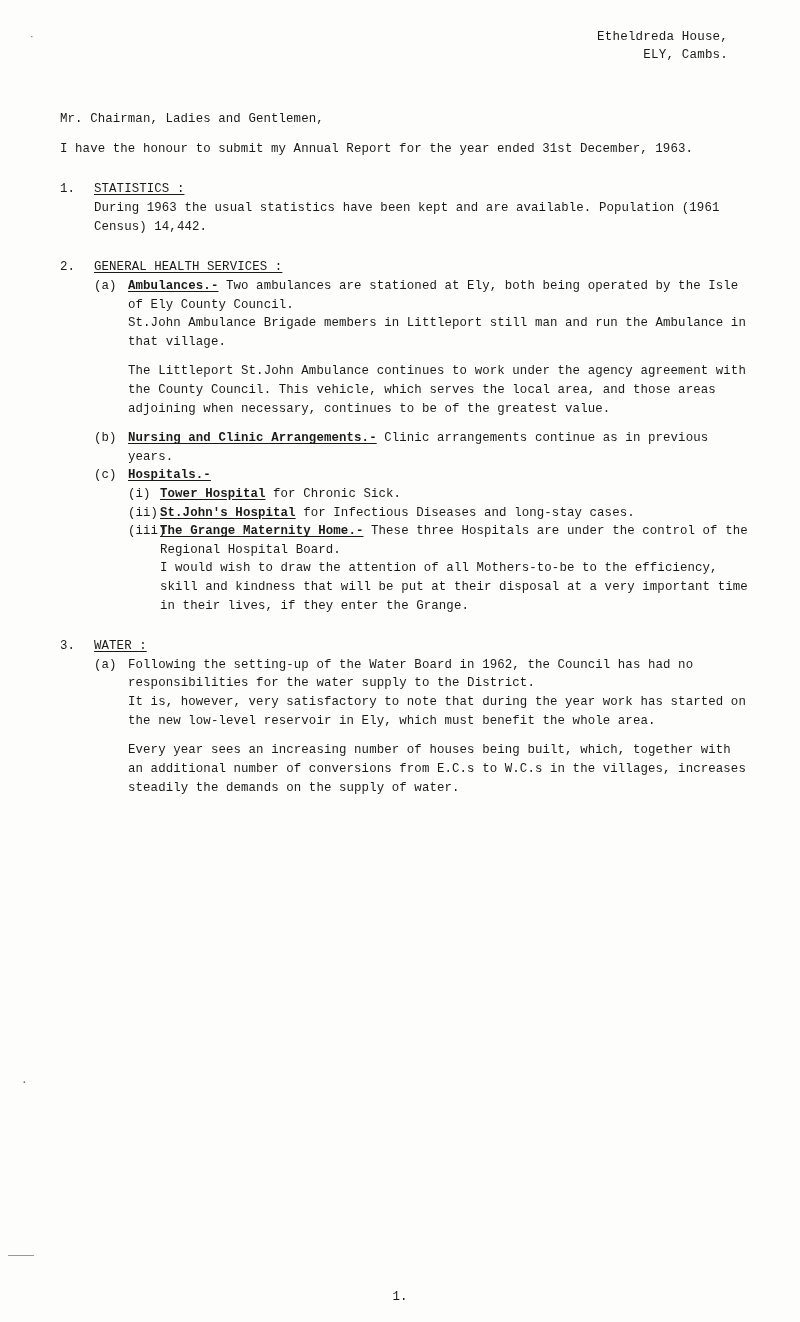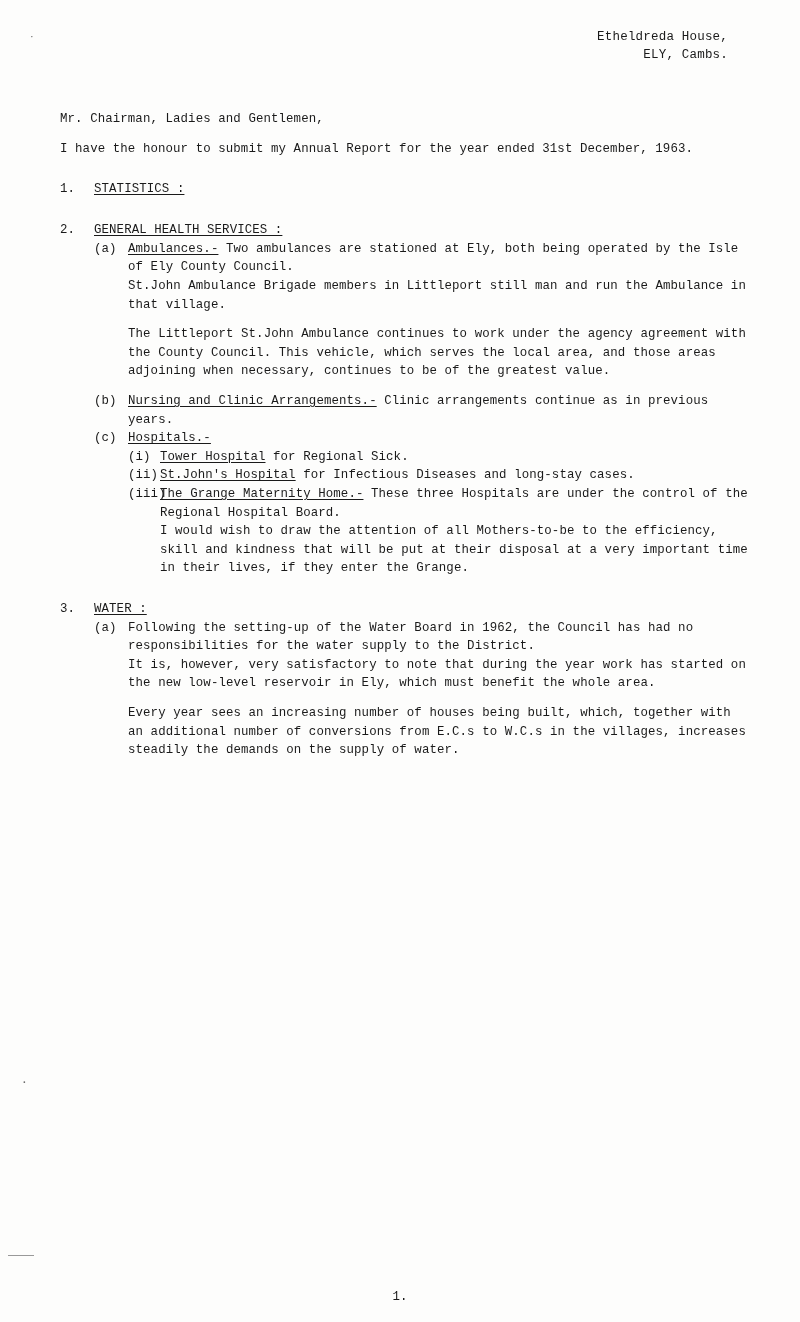--- a/index.html
+++ b/index.html
@@ -75,21 +75,21 @@
   .indent3 { margin-left: 100px; }
   .row {
     display: flex;
   }
   .marker {
     flex: 0 0 34px;
     width: 34px;
   }
   .marker.narrow { flex: 0 0 32px; width: 32px; }
   .rowbody { flex: 1 1 auto; }
-  .u { text-decoration: underline; text-underline-offset: 2px; }
+  .u { text-decoration: underline; text-underline-offset: 2px; font-weight: bold; }
   .pagenum {
     position: absolute;
     left: 0;
     right: 0;
     bottom: 18px;
     text-align: center;
     font-family: "Liberation Mono", monospace;
     font-size: 12.4px;
   }
   .edge-mark {
@@ -134,20 +134,21 @@
     <div class="body-text">
 
       <p class="salutation">Mr. Chairman, Ladies and Gentlemen,</p>
 
       <p class="gap-md">I have the honour to submit my Annual Report for the year ended 31st December, 1963.</p>
 
       <div class="sec-head">
         <span class="sec-num">1.</span>
         <span class="sec-title">STATISTICS :</span>
       </div>
+      <p class="indent1 gap-md">During 1963 the usual statistics have been kept and are available. Population (1961 Census) 14,442.</p>
 
       <div class="sec-head">
         <span class="sec-num">2.</span>
         <span class="sec-title">GENERAL HEALTH SERVICES :</span>
       </div>
 
       <div class="row indent1 gap-md">
         <span class="marker">(a)</span>
         <span class="rowbody"><span class="u">Ambulances.-</span><span> Two ambulances are stationed at Ely, both being operated by the Isle of Ely County Council.</span></span>
       </div>
@@ -159,21 +160,21 @@
         <span class="rowbody"><span class="u">Nursing and Clinic Arrangements.-</span><span> Clinic arrangements continue as in previous years.</span></span>
       </div>
 
       <div class="row indent1 gap-md">
         <span class="marker">(c)</span>
         <span class="rowbody"><span class="u">Hospitals.-</span></span>
       </div>
 
       <div class="row indent2 gap-md">
         <span class="marker narrow">(i)</span>
-        <span class="rowbody"><span class="u">Tower Hospital</span><span> for Regional Sick.</span></span>
+        <span class="rowbody"><span class="u">Tower Hospital</span><span> for Chronic Sick.</span></span>
       </div>
 
       <div class="row indent2 gap-md">
         <span class="marker narrow">(ii)</span>
         <span class="rowbody"><span class="u">St.John's Hospital</span><span> for Infectious Diseases and long-stay cases.</span></span>
       </div>
 
       <div class="row indent2 gap-md">
         <span class="marker narrow">(iii)</span>
         <span class="rowbody"><span class="u">The Grange Maternity Home.-</span><span> These three Hospitals are under the control of the Regional Hospital Board.</span></span>

